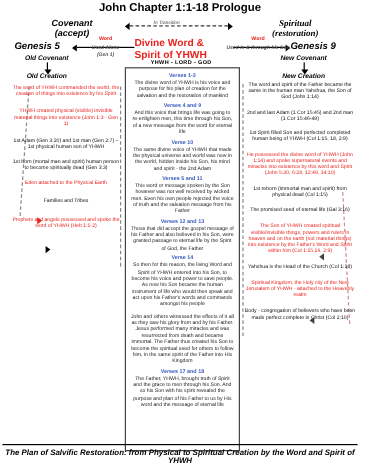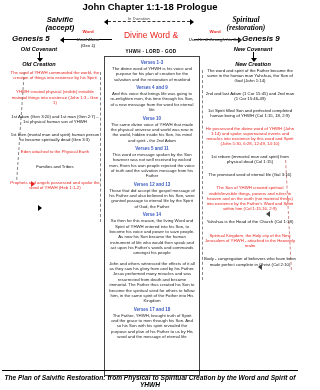--- a/index.html
+++ b/index.html
@@ -11,21 +11,21 @@
   .ctr{text-align:center;}
 
   
   #title{top:2px;left:0;width:300px;font-size:9.5px;font-weight:bold;text-align:center;}
 
   
   .axhead{font-size:7.5px;font-style:italic;font-weight:bold;}
   .gen{font-size:8px;font-style:italic;font-weight:bold;}
   .cov{font-size:5.6px;font-style:italic;font-weight:bold;}
   .crea{font-size:5.6px;font-style:italic;font-weight:bold;}
-  .center-title{font-size:8.5px;font-weight:normal;color:#e8231e;text-align:center;line-height:1.15;}
+  .center-title{font-size:8.5px;font-weight:bold;color:#e8231e;line-height:1.15;}
   .yhwh{font-size:4.6px;font-weight:bold;letter-spacing:.3px;}
 
   .wordlab{font-size:4.4px;font-weight:bold;color:#e8231e;text-align:center;}
   .wordsub{font-size:4.2px;font-style:italic;font-weight:bold;color:#555;text-align:center;}
   .translab{font-size:4px;font-style:italic;color:#444;background:#fff;padding:0 2px;}
 
   
   .ln{position:absolute;background:#000;}
   .hline{height:1px;}
   .vline{width:1px;}
@@ -55,21 +55,21 @@
   #footrule{position:absolute;left:2px;top:370px;width:296px;height:1px;background:#000;}
 </style>
 </head>
 <body>
 
 <div id="page">
 
   <div class="t ctr" id="title">John Chapter 1:1-18 Prologue</div>
 
   <div class="t axhead ctr" style="left:18px;top:16px;width:84px;">
-    <div>Salvific</div>
+    <div>Covenant</div>
     <div>(accept)</div>
   </div>
 
   <div class="t axhead ctr" style="left:198px;top:16px;width:96px;font-family:Liberation Serif, serif;">
     <div>Spiritual</div>
     <div>(restoration)</div>
   </div>
 
   <div class="dash" style="left:108px;top:21px;width:82px;"></div>
   <div class="ahead ah-l" style="left:104px;top:18.5px;"></div>
@@ -85,20 +85,21 @@
   <div class="t wordsub" style="left:64px;top:38px;width:48px;">Used Alone</div>
   <div class="t wordsub" style="left:64px;top:44px;width:48px;">(Gen 1)</div>
 
   <div class="ln hline" style="left:194px;top:39px;width:44px;"></div>
   <div class="ahead ah-r" style="left:238px;top:36.5px;"></div>
   <div class="t wordlab" style="left:192px;top:30px;width:46px;">Word</div>
   <div class="t wordsub" style="left:188px;top:38px;width:54px;">Used In &amp; through his Son</div>
 
   <div class="t center-title" style="left:112px;top:31px;width:78px;">
     <div>Divine Word  &amp;</div>
+    <div>Spirit of YHWH</div>
   </div>
   <div class="t yhwh ctr" style="left:112px;top:50px;width:78px;">YHWH - LORD - GOD</div>
 
   <div class="t cov ctr" style="left:6px;top:46px;width:66px;">Old Covenant</div>
   <div class="ln vline" style="left:39px;top:52px;height:7px;"></div>
   <div class="ahead ah-d" style="left:36.5px;top:58px;"></div>
   <div class="t crea ctr" style="left:6px;top:61px;width:66px;">Old Creation</div>
 
   <div class="t cov ctr" style="left:218px;top:46px;width:70px;">New Covenant</div>
   <div class="ln vline" style="left:253px;top:52px;height:7px;"></div>

